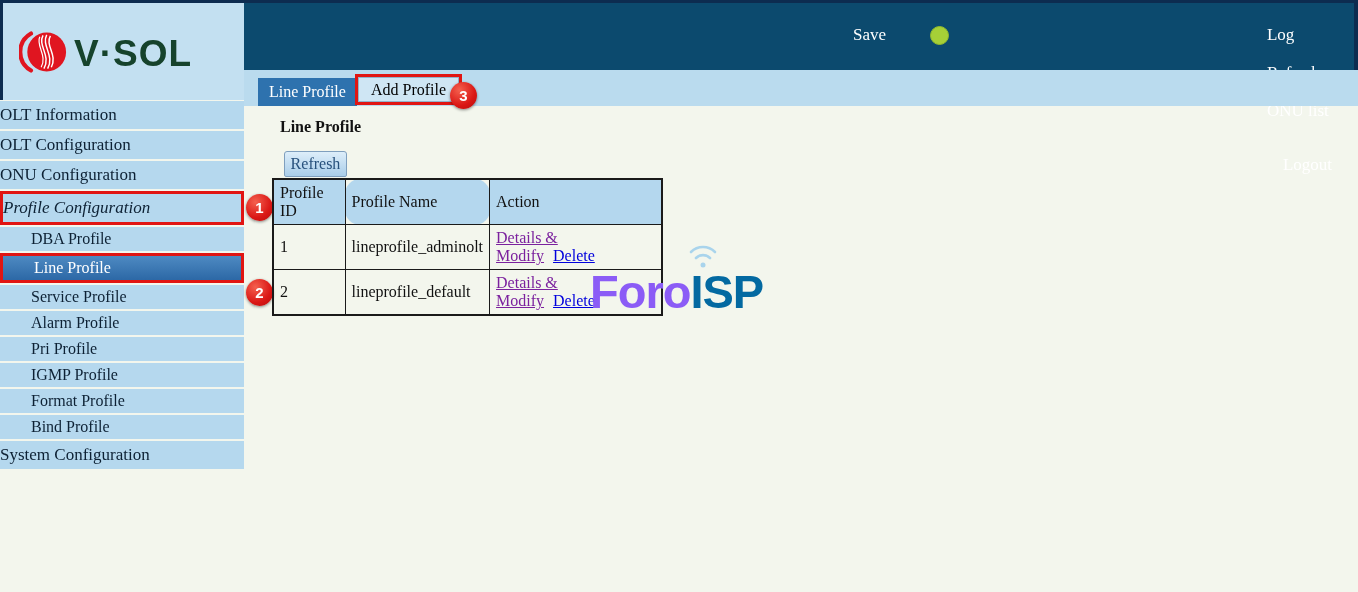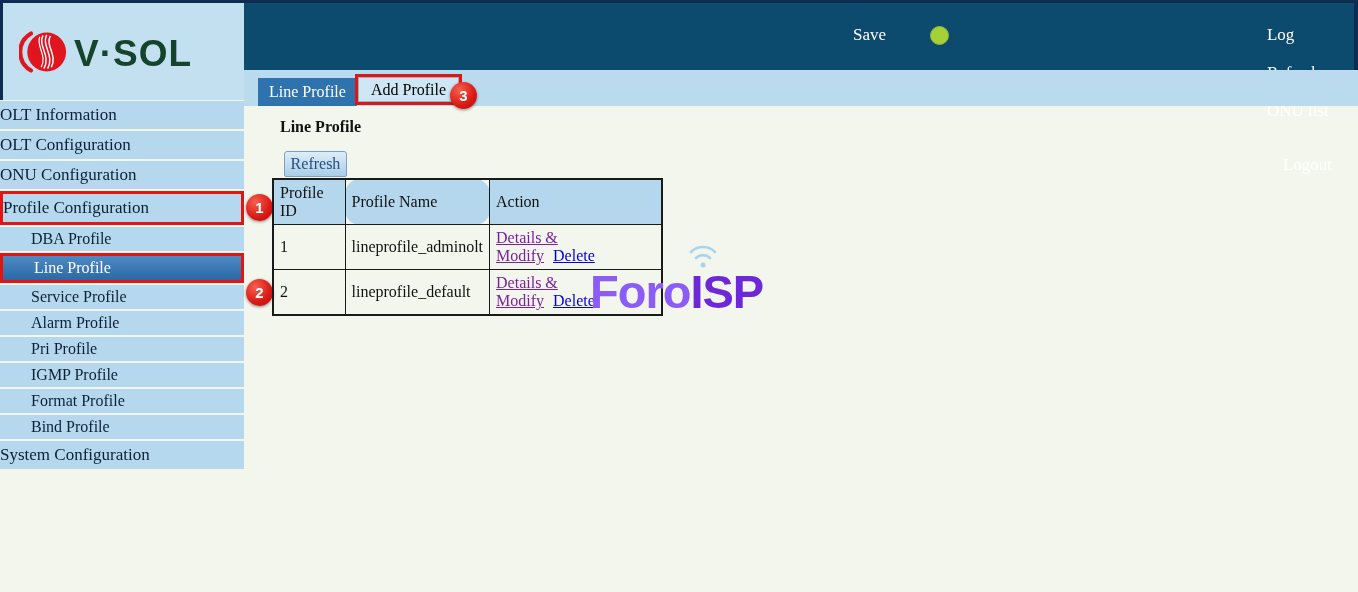--- a/index.html
+++ b/index.html
@@ -64,21 +64,21 @@
   .badge1 { left:246px; top:191px; }  
   .badge2 { left:246px; top:276px; }
 
   
   .sidebar-menu { position:absolute; left:0; top:98px; width:244px; }
   .s-item {
     background:#b5d8ee; color:#0d2134; margin-bottom:2px; cursor:pointer;
   }
   .s-top { height:28px; line-height:28px; font-size:17px; }
   .s-sub { height:24px; line-height:24px; padding-left:31px; font-size:16px; }
-  .s-item.red-box-top { border:3px solid #e11512; height:34px; line-height:28px; }
+  .s-item.red-box-top { border:3px solid #e11512; height:34px; line-height:28px;font-style:italic; }
   .s-item.selected {
     background:linear-gradient(#4e8ac2,#2c68a6); color:#fff;
     border:3px solid #e11512; height:30px; line-height:24px;
   }
 
   
   .main { position:absolute; left:244px; top:103px; right:0; bottom:0; }
   .main-title { position:absolute; left:36px; top:12px; font-size:16px; font-weight:bold; color:#111; }
   .refresh-btn {
     position:absolute; left:40px; top:45px; width:63px; height:26px;
@@ -99,21 +99,21 @@
   .lnk-modify { color:#7b219e; margin-right:9px; }
   .lnk-delete { color:#0000dd; }
 
   
   .watermark {
     position:absolute; left:346px; top:158px;
     font-family:"Liberation Sans", sans-serif; font-weight:bold; font-size:47px;
     letter-spacing:-1px; user-select:none;
   }
   .wm-gray { color:#8b5cf6; }
-  .wm-blue-wrap { position:relative; color:#6d28d9; }
+  .wm-blue-wrap { position:relative; color:#0369a1; }
   .wm-arcs { position:absolute; left:-2px; top:-26px; }
 </style>
 </head>
 <body>
 
 <div id="page">
 
   <div class="logo-area">
     <div class="logo-row">
       <span>

